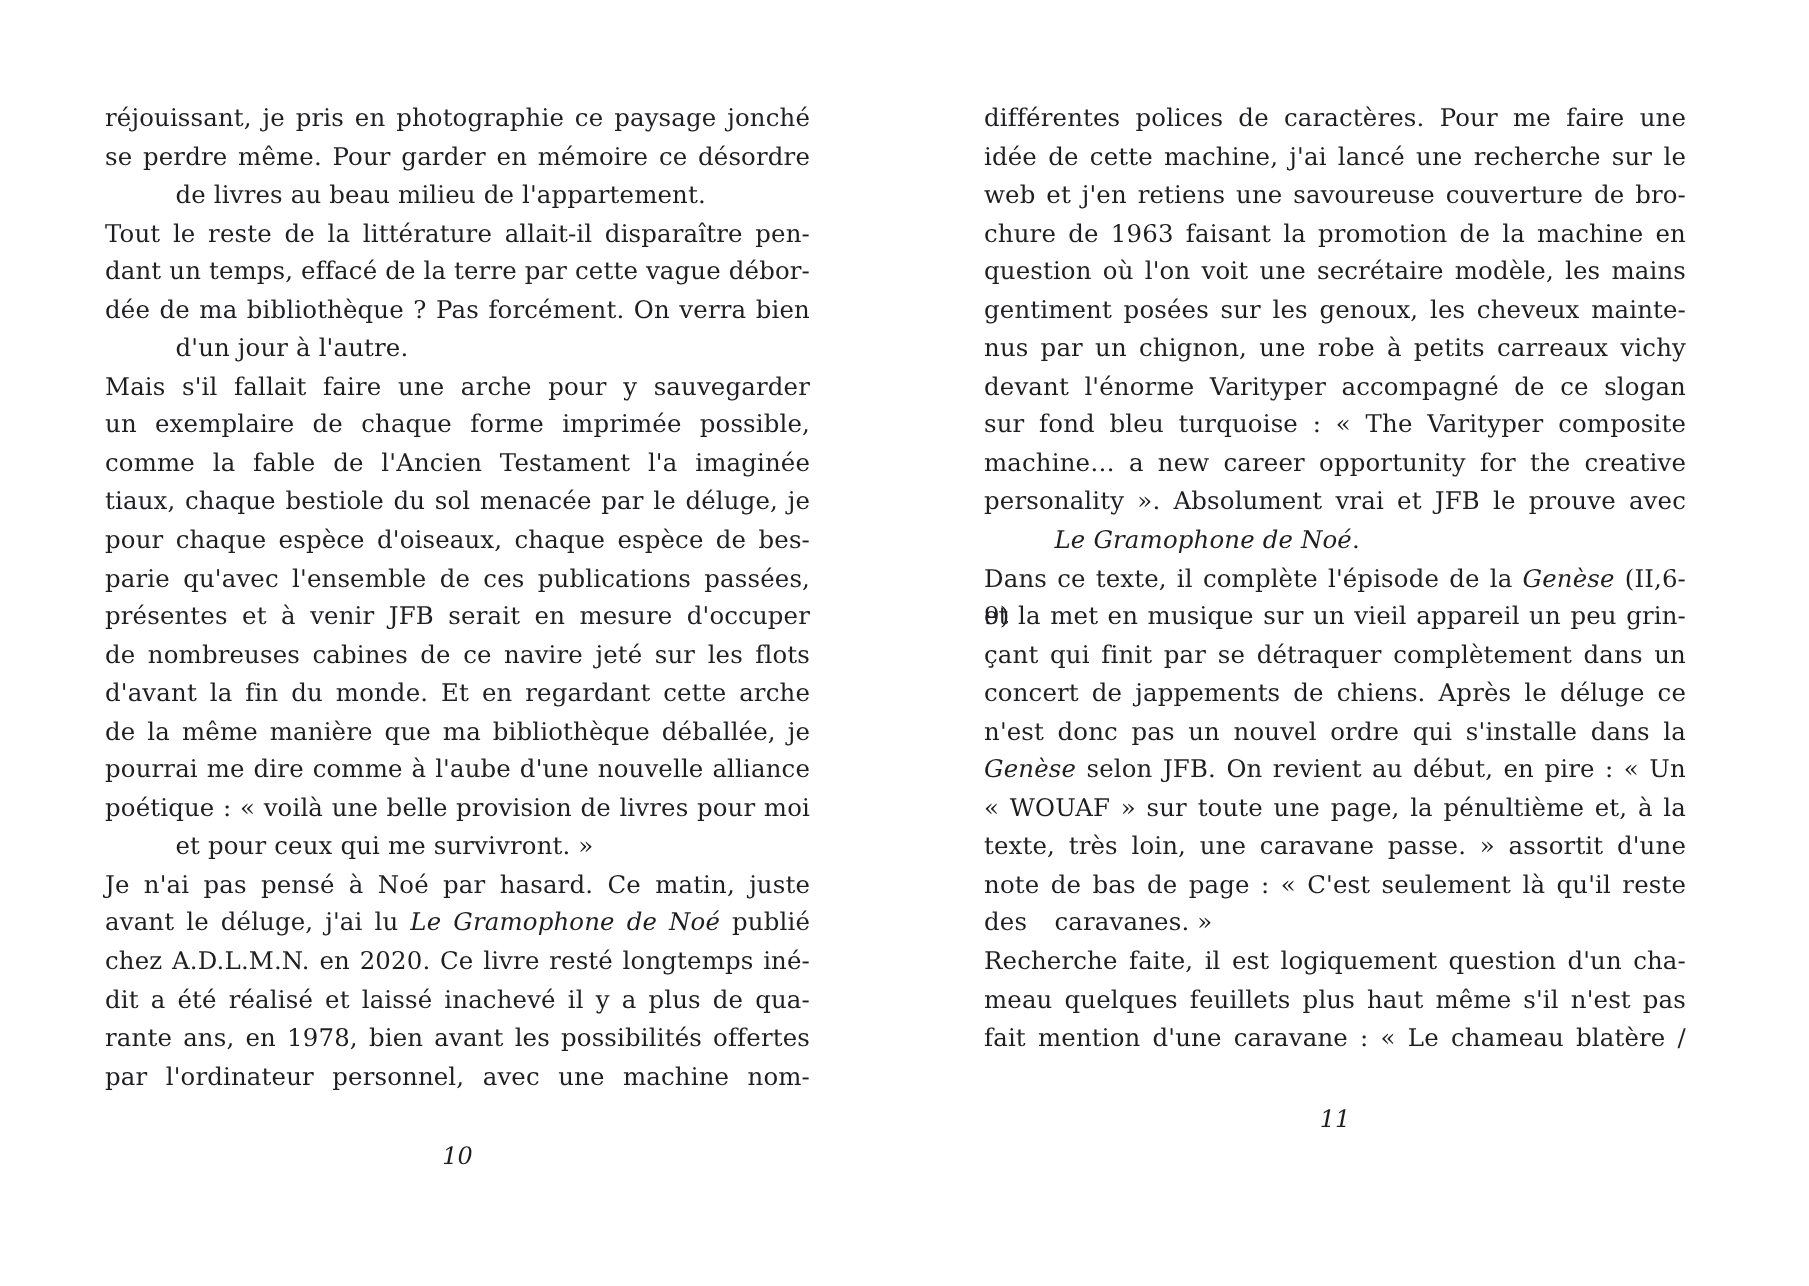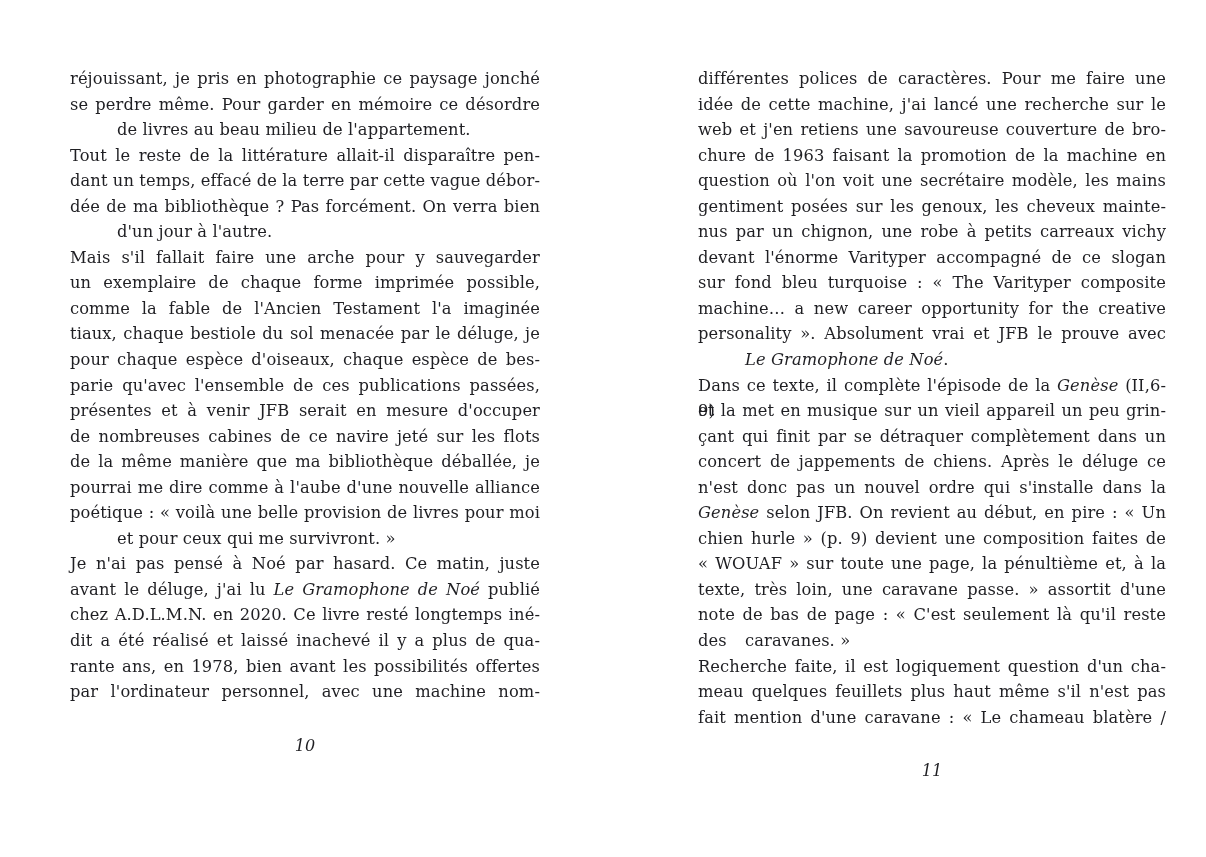--- a/index.html
+++ b/index.html
@@ -8,21 +8,21 @@
     height: 857px;
     position: relative;
     overflow: hidden;
     font-family: "DejaVu Serif", serif;
   }
   .page {
     position: absolute;
     top: 66px;
   }
   #page-left  { left: 70px;  width: 470px; }
-  #page-right { left: 698px; width: 468px; }
+  #page-right { left: 656px; width: 468px; }
   .line {
     font-size: 16.3px;
     line-height: 25.55px;
     height: 25.55px;
     text-align: justify;
     text-align-last: justify;
     letter-spacing: 0.1px;
   }
   .line.end {
     text-align: left;
@@ -50,20 +50,21 @@
       <div class="line">dée de ma bibliothèque ? Pas forcément. On verra bien</div>
       <div class="line end">d'un jour à l'autre.</div>
       <div class="line">Mais s'il fallait faire une arche pour y sauvegarder</div>
       <div class="line">un exemplaire de chaque forme imprimée possible,</div>
       <div class="line">comme la fable de l'Ancien Testament l'a imaginée</div>
       <div class="line">tiaux, chaque bestiole du sol menacée par le déluge, je</div>
       <div class="line">pour chaque espèce d'oiseaux, chaque espèce de bes-</div>
       <div class="line">parie qu'avec l'ensemble de ces publications passées,</div>
       <div class="line">présentes et à venir JFB serait en mesure d'occuper</div>
       <div class="line">de nombreuses cabines de ce navire jeté sur les flots</div>
+      <div class="line">d'avant la fin du monde. Et en regardant cette arche</div>
       <div class="line">de la même manière que ma bibliothèque déballée, je</div>
       <div class="line">pourrai me dire comme à l'aube d'une nouvelle alliance</div>
       <div class="line">poétique : « voilà une belle provision de livres pour moi</div>
       <div class="line end">et pour ceux qui me survivront. »</div>
       <div class="line">Je n'ai pas pensé à Noé par hasard. Ce matin, juste</div>
       <div class="line">avant le déluge, j'ai lu <i>Le Gramophone de Noé</i> publié</div>
       <div class="line">chez A.D.L.M.N. en 2020. Ce livre resté longtemps iné-</div>
       <div class="line">dit a été réalisé et laissé inachevé il y a plus de qua-</div>
       <div class="line">rante ans, en 1978, bien avant les possibilités offertes</div>
       <div class="line">par l'ordinateur personnel, avec une machine nom-</div>
@@ -84,21 +85,20 @@
       <div class="line">sur fond bleu turquoise : « The Varityper composite</div>
       <div class="line">machine… a new career opportunity for the creative</div>
       <div class="line">personality ». Absolument vrai et JFB le prouve avec</div>
       <div class="line end"><i>Le Gramophone de Noé</i>.</div>
       <div class="line">Dans ce texte, il complète l'épisode de la <i>Genèse</i> (II,6-9)</div>
       <div class="line">et la met en musique sur un vieil appareil un peu grin-</div>
       <div class="line">çant qui finit par se détraquer complètement dans un</div>
       <div class="line">concert de jappements de chiens. Après le déluge ce</div>
       <div class="line">n'est donc pas un nouvel ordre qui s'installe dans la</div>
       <div class="line"><i>Genèse</i> selon JFB. On revient au début, en pire : « Un</div>
-      <div class="line">chien hurle » (p. 9) devient une composition faites de</div>
       <div class="line">« WOUAF » sur toute une page, la pénultième et, à la</div>
       <div class="line">texte, très loin, une caravane passe. » assortit d'une</div>
       <div class="line">note de bas de page : « C'est seulement là qu'il reste des</div>
       <div class="line end">caravanes. »</div>
       <div class="line">Recherche faite, il est logiquement question d'un cha-</div>
       <div class="line">meau quelques feuillets plus haut même s'il n'est pas</div>
       <div class="line">fait mention d'une caravane : « Le chameau blatère /</div>
     </div>
   <div class="page-number">11</div>
 </section>

